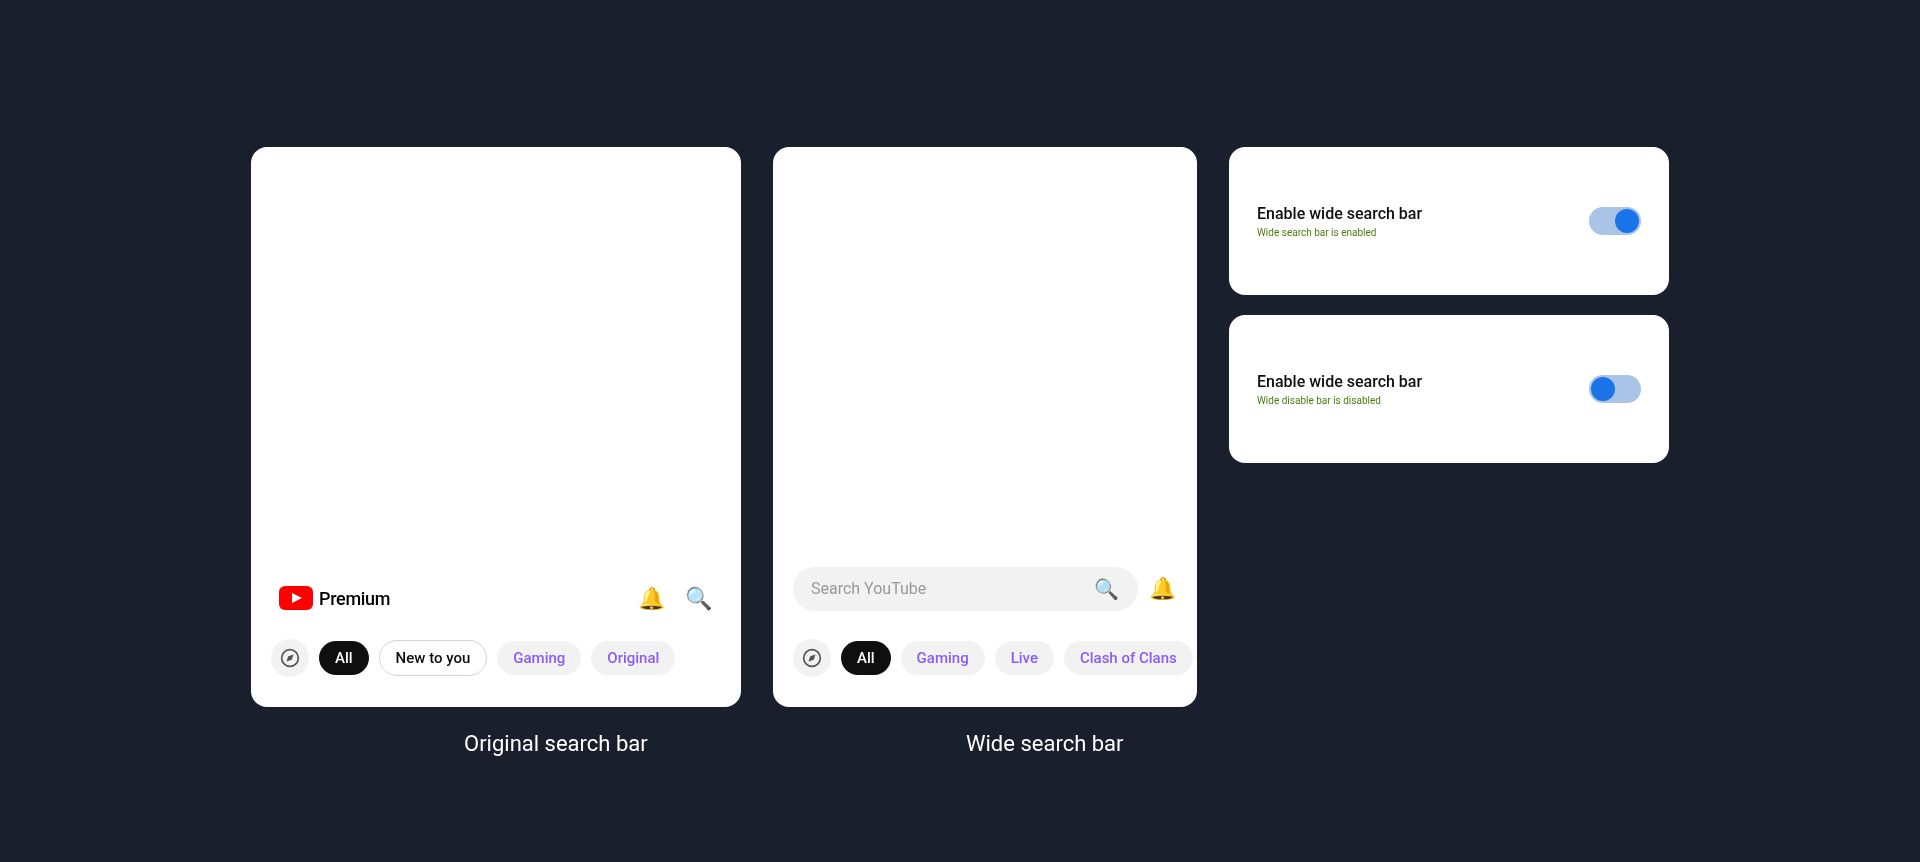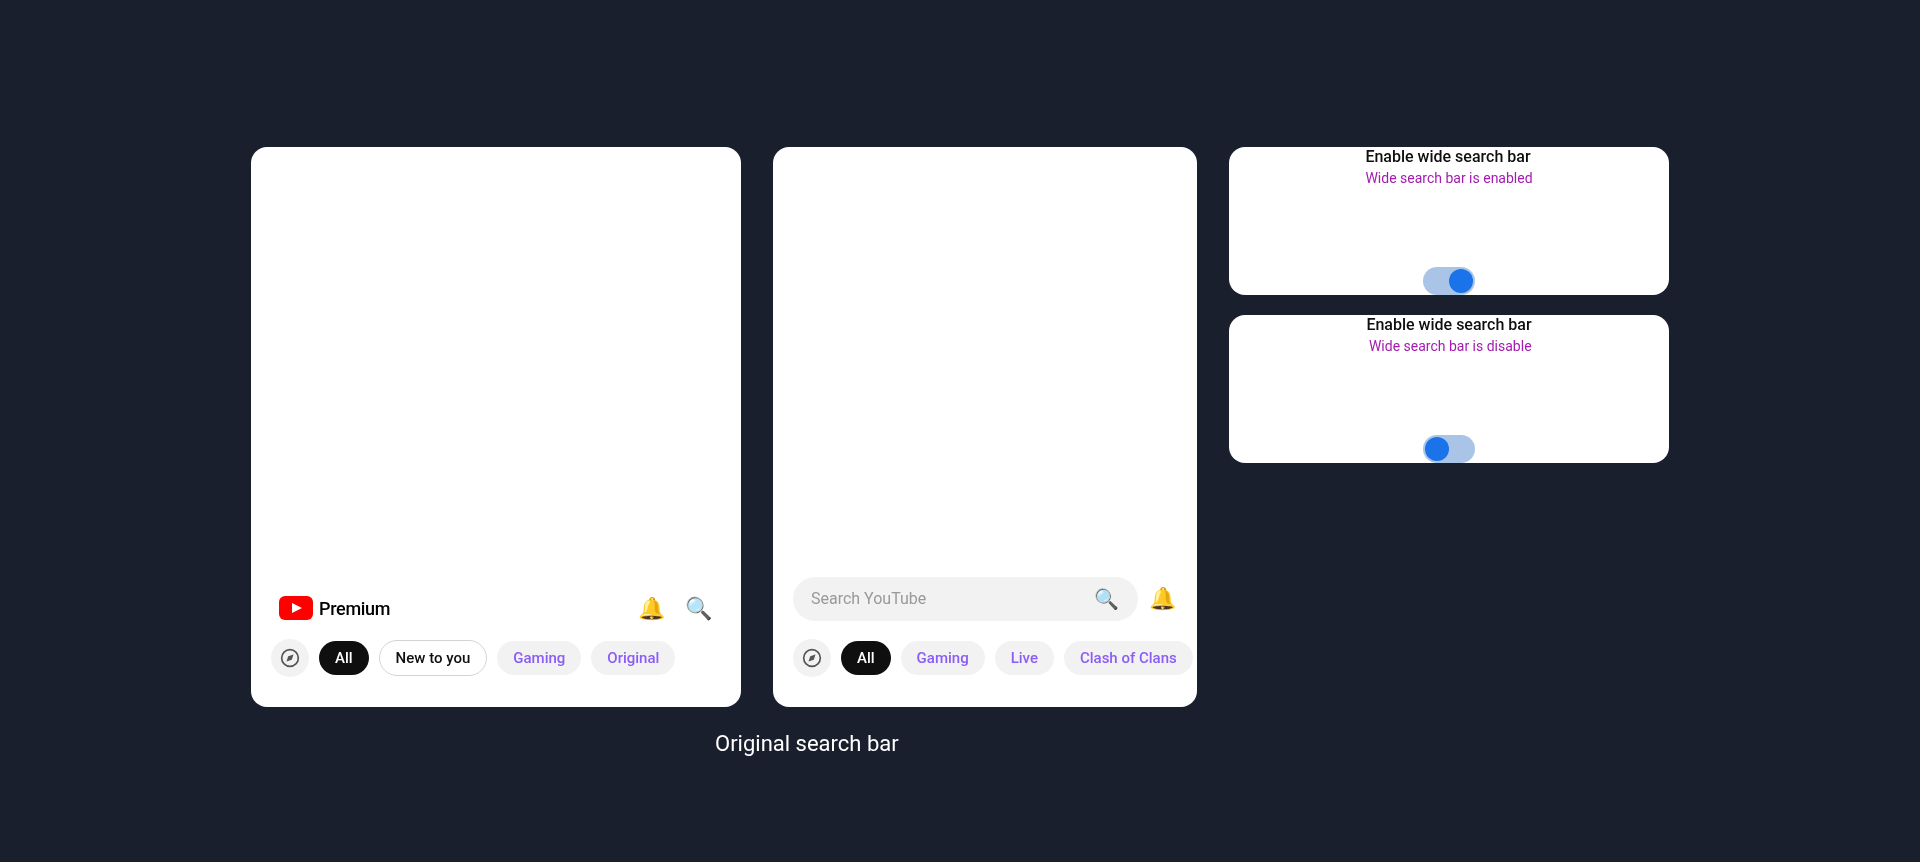--- a/index.html
+++ b/index.html
@@ -22,20 +22,21 @@
       align-items: flex-start;
       justify-content: center;
       padding: 40px 60px 0 60px;
     }
 
     
     .card {
       background: #ffffff;
       border-radius: 16px;
       overflow: hidden;
+      gap: 10px;
     }
 
     
     .card-left {
       width: 490px;
       height: 560px;
       display: flex;
       flex-direction: column;
       justify-content: flex-end;
       padding-bottom: 30px;
@@ -60,21 +61,20 @@
 
     .card-right {
       width: 440px;
       height: 148px;
       background: #ffffff;
       border-radius: 16px;
       display: flex;
       align-items: center;
       padding: 0 28px;
       justify-content: space-between;
-      flex-direction: column;
     }
 
     
     .yt-header {
       display: flex;
       align-items: center;
       justify-content: space-between;
       padding: 0 28px;
       margin-bottom: 18px;
     }
@@ -203,23 +203,22 @@
       gap: 4px;
     }
 
     .setting-title {
       font-size: 16px;
       font-weight: 500;
       color: #0f0f0f;
     }
 
     .setting-subtitle {
-      font-size: 14px;
-      color: #a21caf;
-      text-align: right;
+      font-size: 10px;
+      color: #4d7c0f;
     }
 
     
     .toggle-track {
       width: 52px;
       height: 28px;
       border-radius: 14px;
       position: relative;
       display: flex;
       align-items: center;
@@ -342,27 +341,30 @@
         <span class="setting-subtitle">Wide search bar is enabled</span>
       </div>
       <div class="toggle-track toggle-track-on">
         <div class="toggle-thumb toggle-thumb-on"></div>
       </div>
     </div>
 
     <div class="card-right">
       <div class="setting-text-block">
         <span class="setting-title">Enable wide search bar</span>
-        <span class="setting-subtitle">Wide search bar is disable</span>
+        <span class="setting-subtitle">Wide disable bar is disabled</span>
       </div>
       <div class="toggle-track toggle-track-off">
         <div class="toggle-thumb toggle-thumb-off"></div>
       </div>
     </div>
   </div>
 
 </div>
 
 <div class="caption-row">
   <div class="caption-left">
     <span class="caption-text">Original search bar</span>
   </div>
+  <div class="caption-middle">
+    <span class="caption-text">Wide search bar</span>
+  </div>
 </div>
 
 </body></html>

